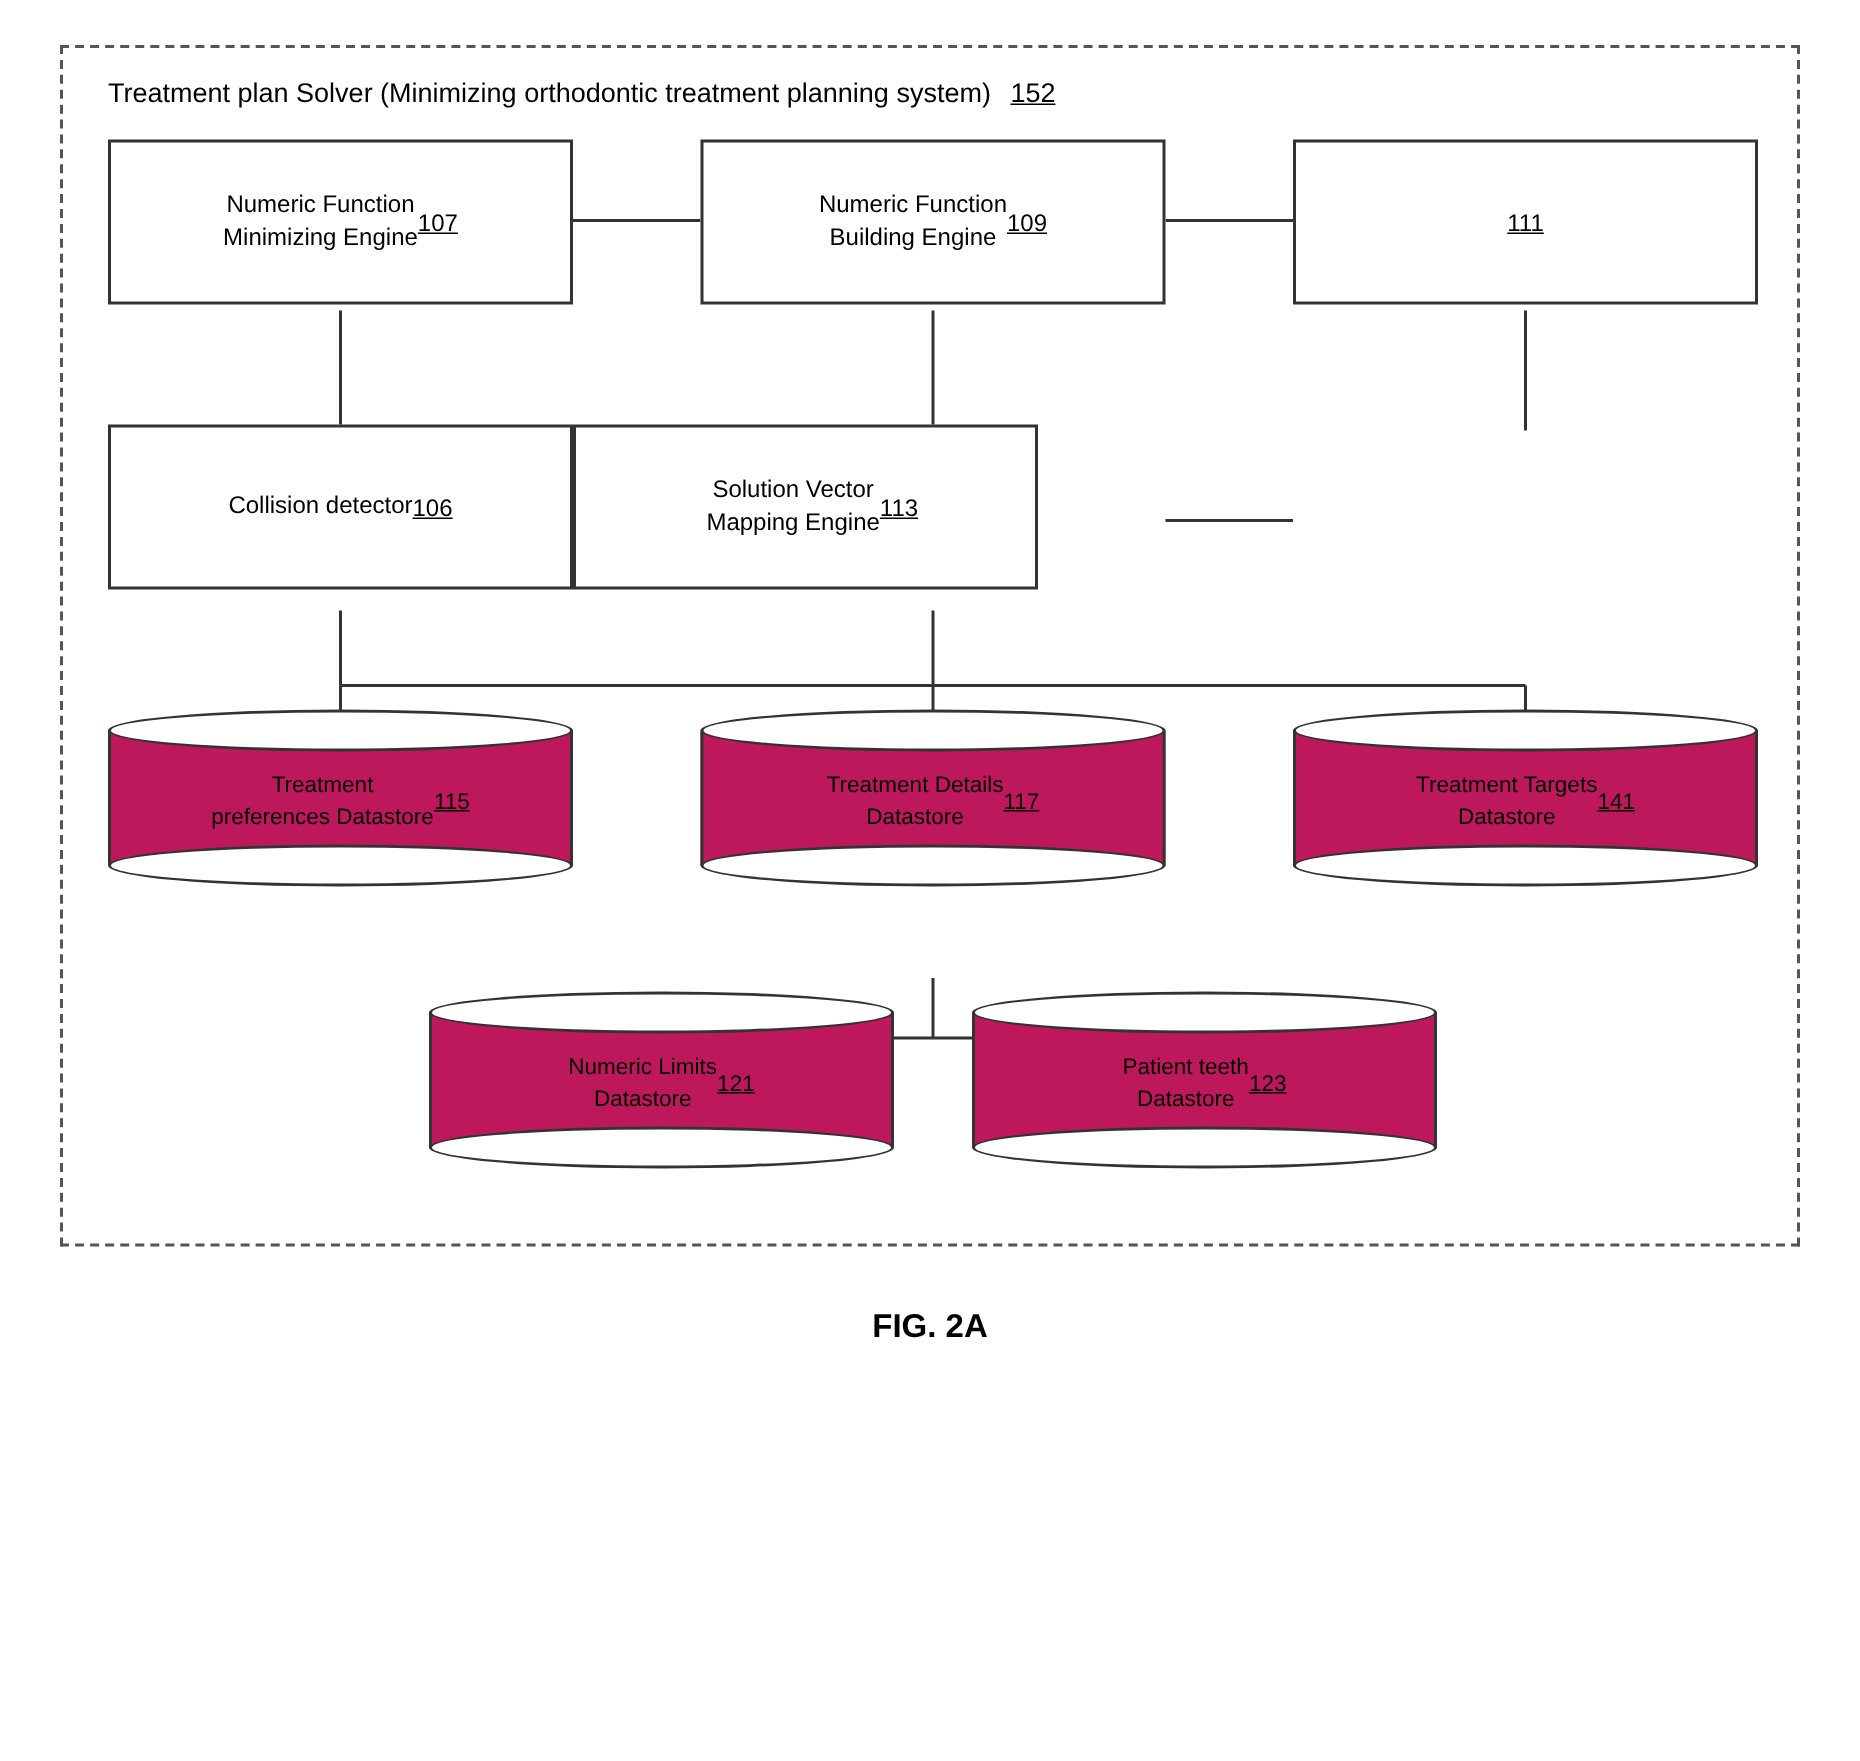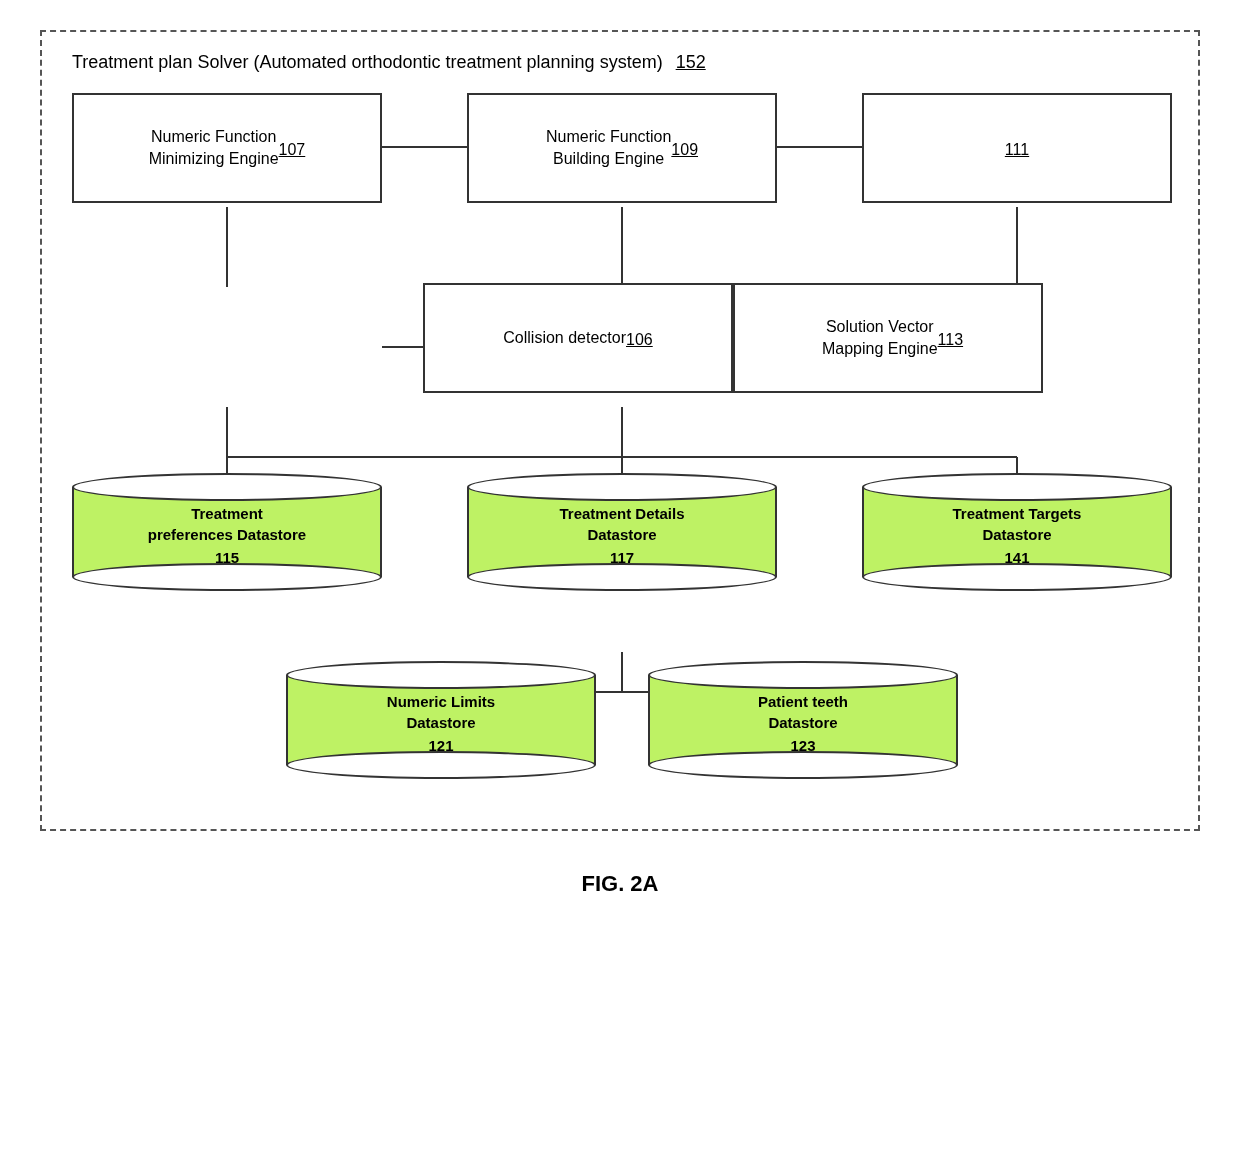--- a/index.html
+++ b/index.html
@@ -82,32 +82,31 @@
       border-radius: 50%;
       background: #fff;
       position: relative;
       z-index: 2;
     }
 
     .cylinder-body {
       width: 100%;
       border-left: 2px solid #333;
       border-right: 2px solid #333;
-      background: #bef264;
-      display: flex;
-      flex-direction: column;
+      background: #be185d;
+      display: flex;
+      flex-direction: row;
       align-items: center;
       justify-content: center;
       text-align: center;
       padding: 10px 10px;
       min-height: 90px;
       margin-top: -14px;
       position: relative;
       z-index: 1;
-      font-weight: bold;
     }
 
     .cylinder-bottom {
       width: 100%;
       height: 28px;
       border: 2px solid #333;
       border-radius: 50%;
       background: #fff;
       position: relative;
       z-index: 2;
@@ -140,21 +139,21 @@
       font-weight: bold;
       margin-top: 40px;
       text-align: center;
     }
   </style>
 </head>
 <body>
 
 <div class="outer-container">
   <div class="diagram-title">
-    <span>Treatment plan Solver (Automated orthodontic treatment planning system)</span>
+    <span>Treatment plan Solver (Minimizing orthodontic treatment planning system)</span>
     <span class="ref">152</span>
   </div>
 
   <svg width="1100" height="900" style="position:absolute; top:60px; left:30px; pointer-events:none; overflow:visible;">
 
     <line x1="310" y1="55" x2="395" y2="55" stroke="#333" stroke-width="2"></line>
 
     <line x1="705" y1="55" x2="790" y2="55" stroke="#333" stroke-width="2"></line>
 
     <line x1="155" y1="115" x2="155" y2="195" stroke="#333" stroke-width="2"></line>
@@ -198,21 +197,21 @@
       <span class="box-ref">109</span>
     </div>
 
     <div class="box" style="width:310px;">
       <span class="box-ref">111</span>
     </div>
   </div>
 
   <div style="height:80px;"></div>
 
-  <div class="row" style="gap:0; justify-content:flex-end; width:971px;">
+  <div class="row" style="gap:0; justify-content:flex-start; width:971px;">
 
     <div class="box" style="width:310px;">
       <span class="box-label">Collision detector</span>
       <span class="box-ref">106</span>
     </div>
 
 
     <div class="box" style="width:310px;padding-left:19px;">
       <span class="box-label">Solution Vector<br>Mapping Engine</span>
       <span class="box-ref">113</span>

